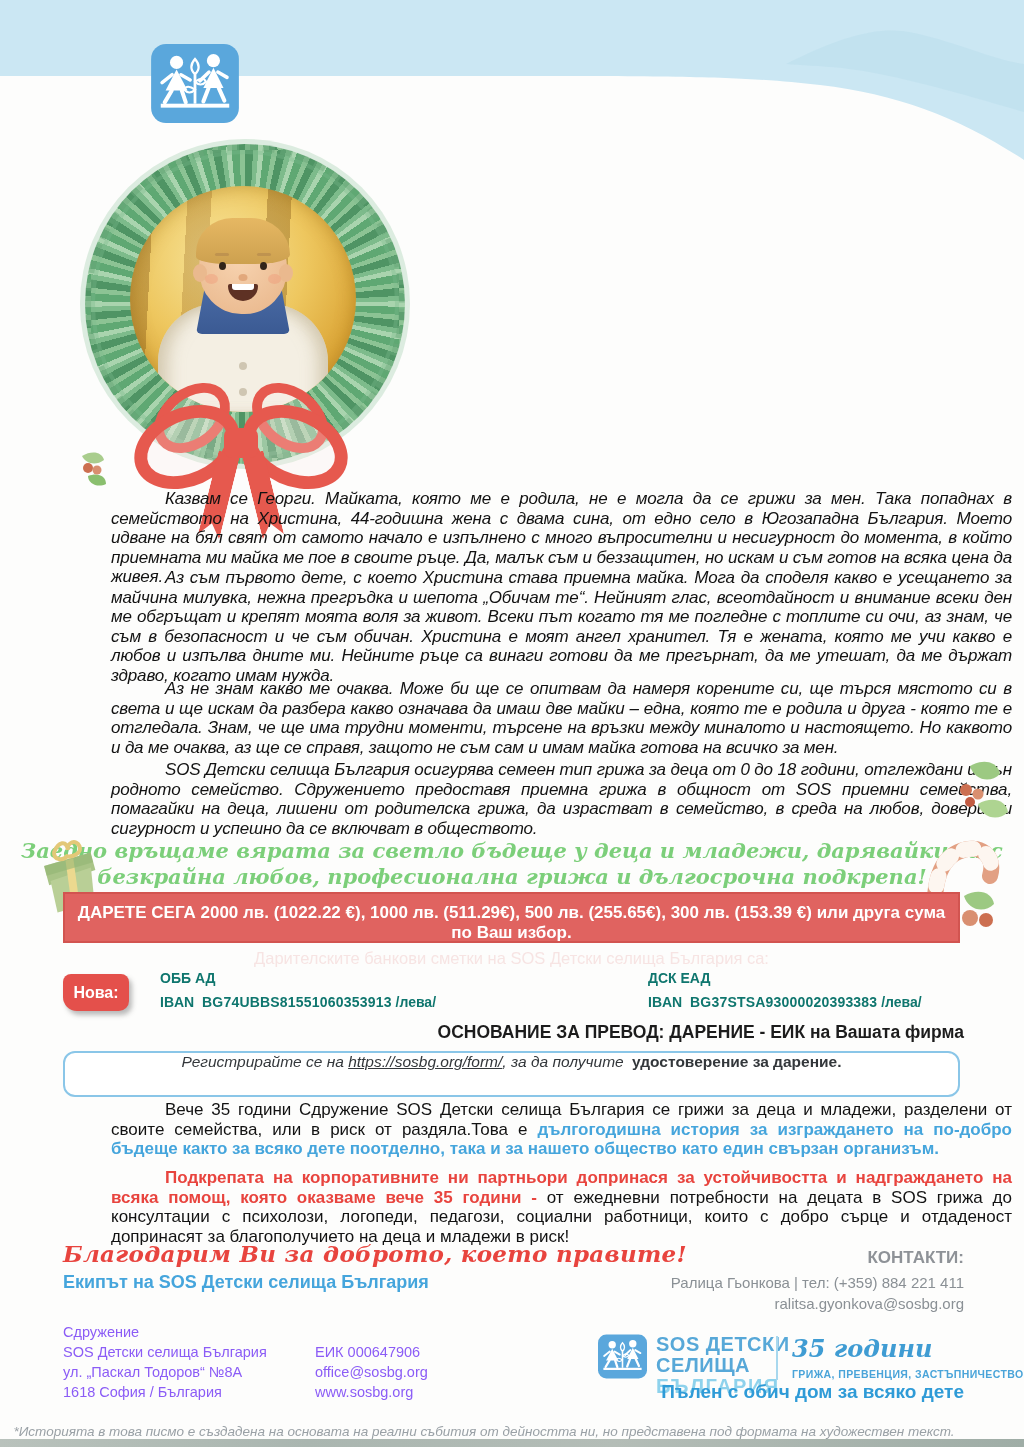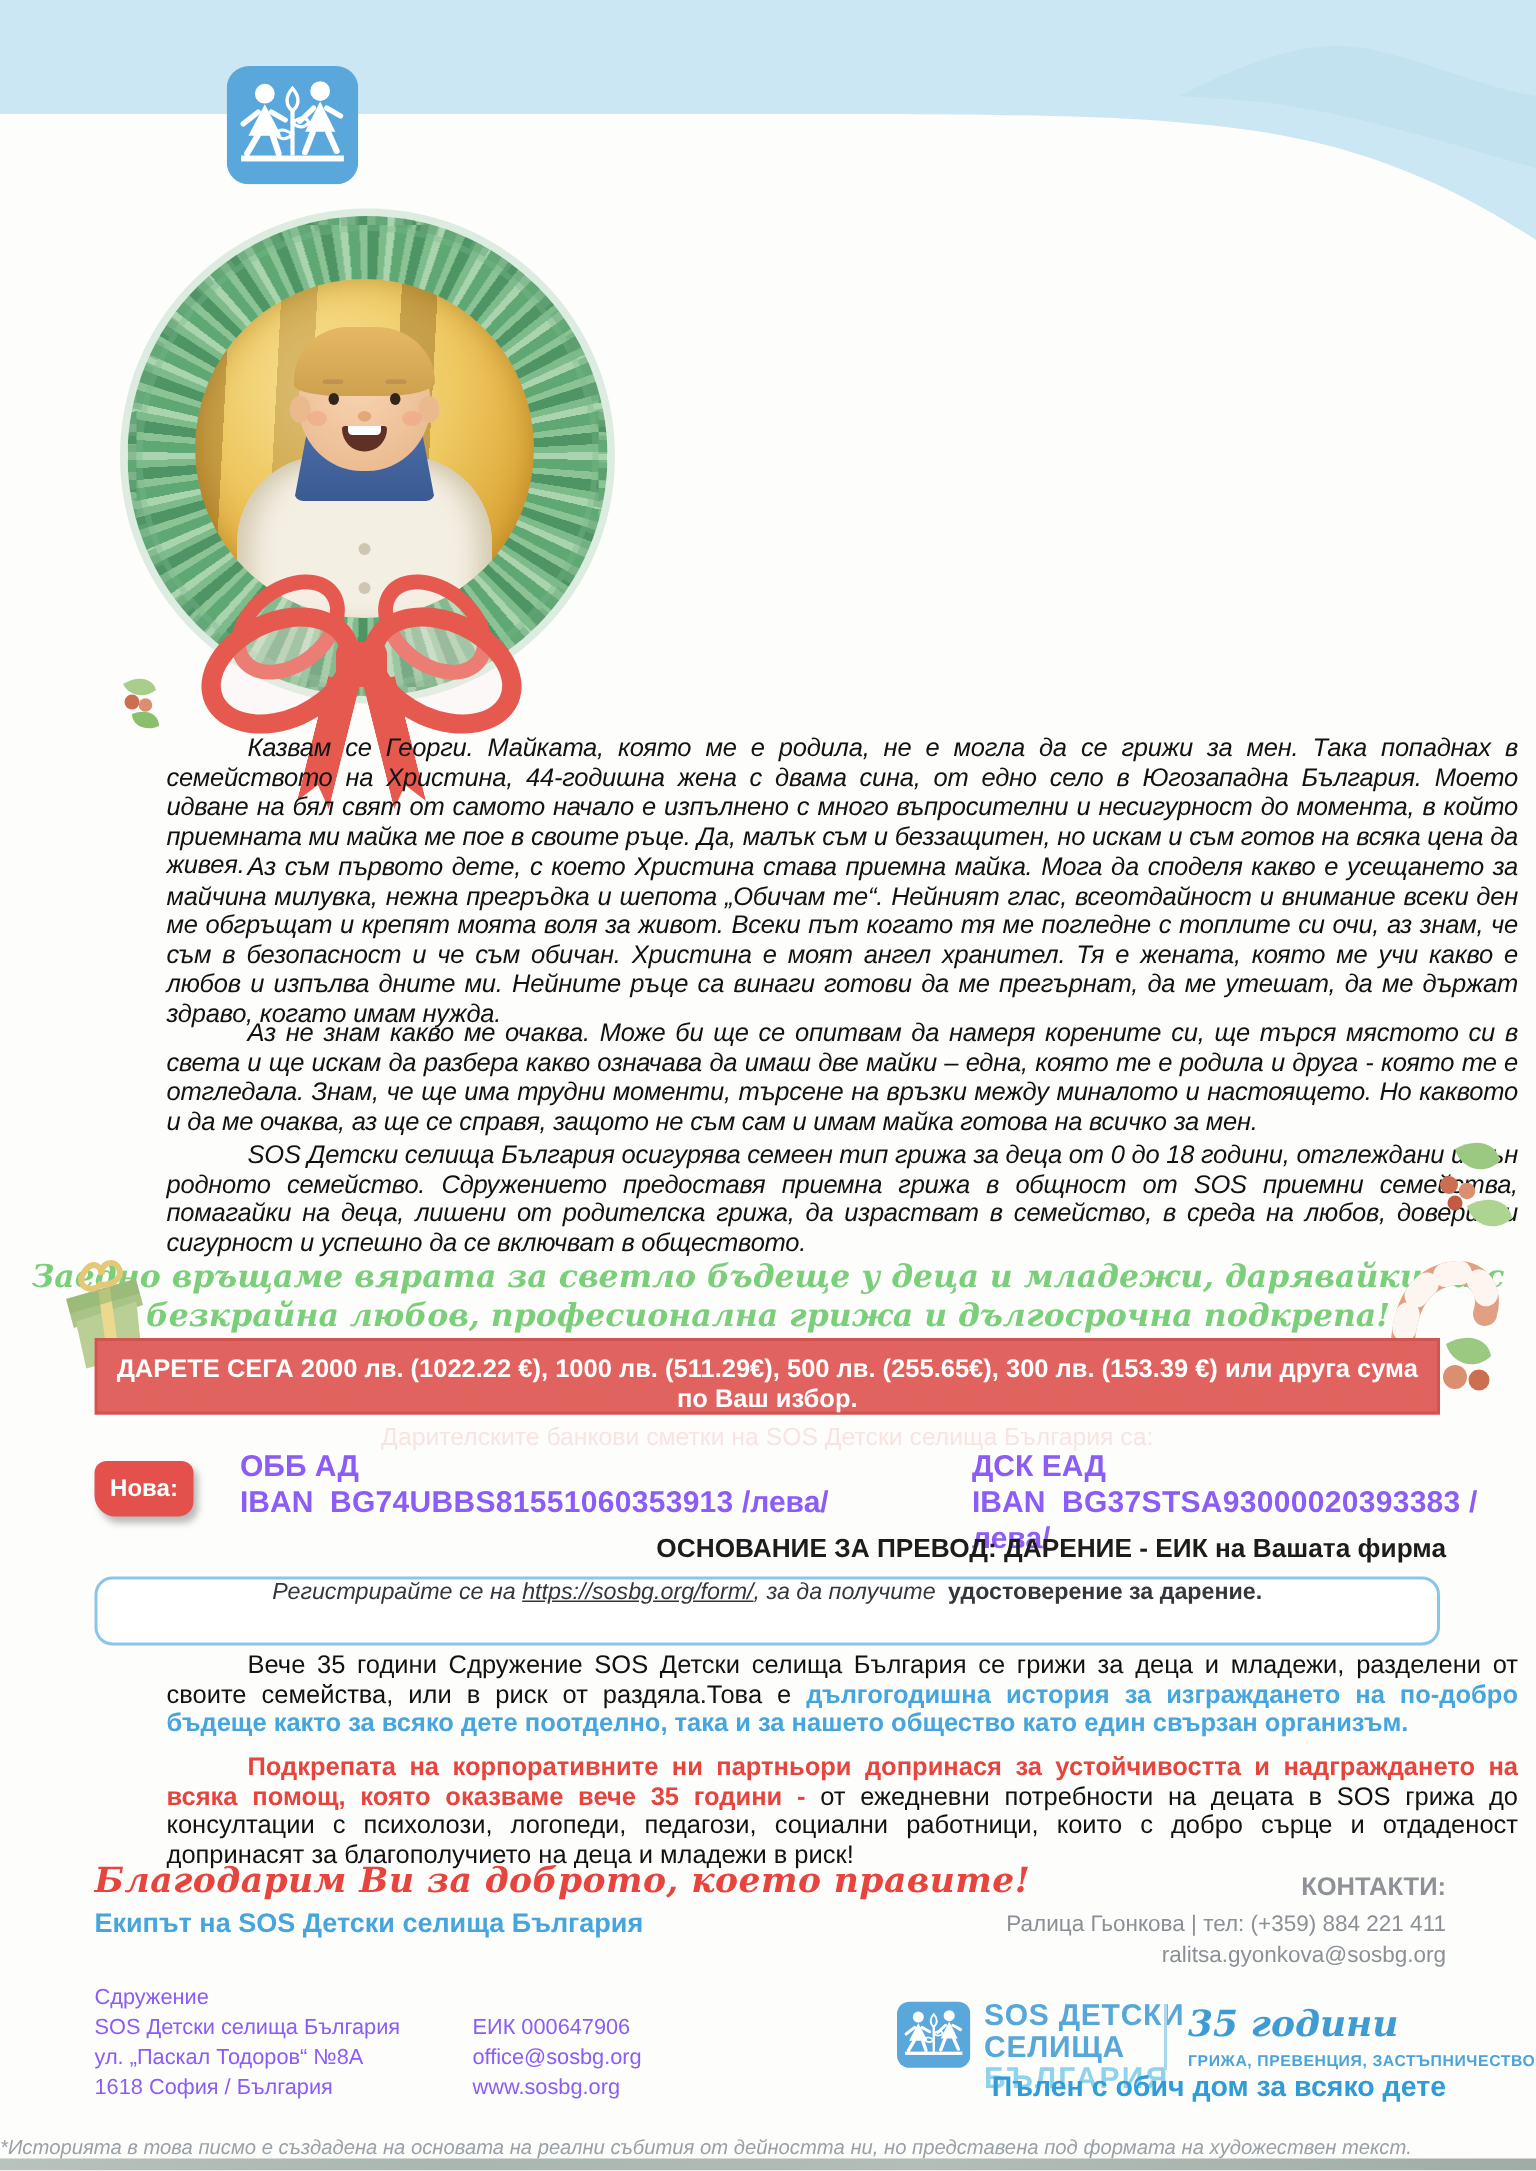--- a/index.html
+++ b/index.html
@@ -75,21 +75,21 @@
   .red-bold{color:#e8443e;font-weight:700;}
   .green-script{position:absolute;left:0;width:1024px;text-align:center;color:#7ccf7a;
     font-family:"DejaVu Serif",serif;font-style:italic;font-weight:700;font-size:21px;line-height:26px;}
   .banner{position:absolute;left:63px;top:892px;width:897px;height:51px;background:#e06360;
     border-radius:0;box-shadow:inset 0 0 0 2px #d25450;}
   .banner .l1{margin:11px 10px 0;text-align:center;color:#ffffff;font-weight:700;font-size:17px;}
   .banner .l2{margin:6px 10px 0;text-align:center;color:#f7e4e3;font-size:16.5px;}
   .new-badge{position:absolute;left:63px;top:974px;width:66px;height:37px;background:#e4504b;
     border-radius:8px 8px 10px 14px;color:#fff;font-weight:700;font-size:16px;line-height:37px;
     text-align:center;box-shadow:3px 4px 5px rgba(60,60,60,.35);}
-  .bank{position:absolute;color:#8b5cf6;font-weight:700;font-size:20px;line-height:24px;}
+  .bank{position:absolute;color:#0f766e;font-weight:700;font-size:14px;line-height:24px;}
   .bank .iban{letter-spacing:.2px;}
   .reason{position:absolute;left:63px;top:1022px;width:901px;text-align:right;
     font-weight:700;font-size:17.5px;color:#1c1c1c;}
   .register-box{position:absolute;left:63px;top:1051px;width:893px;height:42px;
     border:2px solid #8ac6e8;border-radius:12px;background:#fff;
     display:flex;justify-content:center;font-size:15.5px;color:#33373b;}
   .register-box .it{font-style:italic;}
   .register-box a{color:#33373b;font-style:italic;text-decoration:underline;cursor:pointer;}
   .register-box .b{font-weight:700;margin-left:4px;}
   .thanks{position:absolute;left:63px;top:1240px;color:#e8443e;
@@ -99,21 +99,21 @@
   .contacts .t{font-weight:700;font-size:17px;color:#8e9297;margin-bottom:4px;}
   
   .f-col{position:absolute;color:#8b5cf6;font-size:14.5px;line-height:20px;}
   .f-logo-text{position:absolute;left:656px;top:1334px;color:#57a8d8;font-weight:700;font-size:20px;line-height:21px;letter-spacing:.5px;}
   .f-logo-text .lt{color:#8ed2ec;font-weight:700;letter-spacing:1.5px;}
   .f-divider{position:absolute;left:776px;top:1336px;width:2px;height:44px;background:#a8d8ee;}
   .f-years{position:absolute;left:792px;top:1334px;color:#3f9cd3;}
   .f-years .y{font-family:"DejaVu Serif",serif;font-style:italic;font-weight:700;font-size:24px;}
   .f-years .s{font-size:10.5px;font-weight:700;letter-spacing:.4px;color:#4aa4d9;margin-top:5px;}
   .tagline{position:absolute;right:60px;top:1381px;color:#2f9bd7;font-weight:700;font-size:19px;}
-  .footnote{position:absolute;left:0;top:1424px;width:968px;text-align:left;
+  .footnote{position:absolute;left:0;top:1424px;width:968px;text-align:center;
     font-style:italic;font-size:13.5px;color:#9aa1a6;}
   .bottom-strip{position:absolute;left:0;bottom:0;width:1024px;height:8px;
     background:linear-gradient(90deg,#b9c2bc,#aab6b0 30%,#b4bdb7 60%,#9fada6);}
 </style>
 </head>
 <body>
 
 <svg width="0" height="0" style="position:absolute">
   <symbol id="sos-logo" viewBox="0 0 100 90">
     <rect x="0" y="0" width="100" height="90" rx="17" fill="#5aa7dc"></rect>

